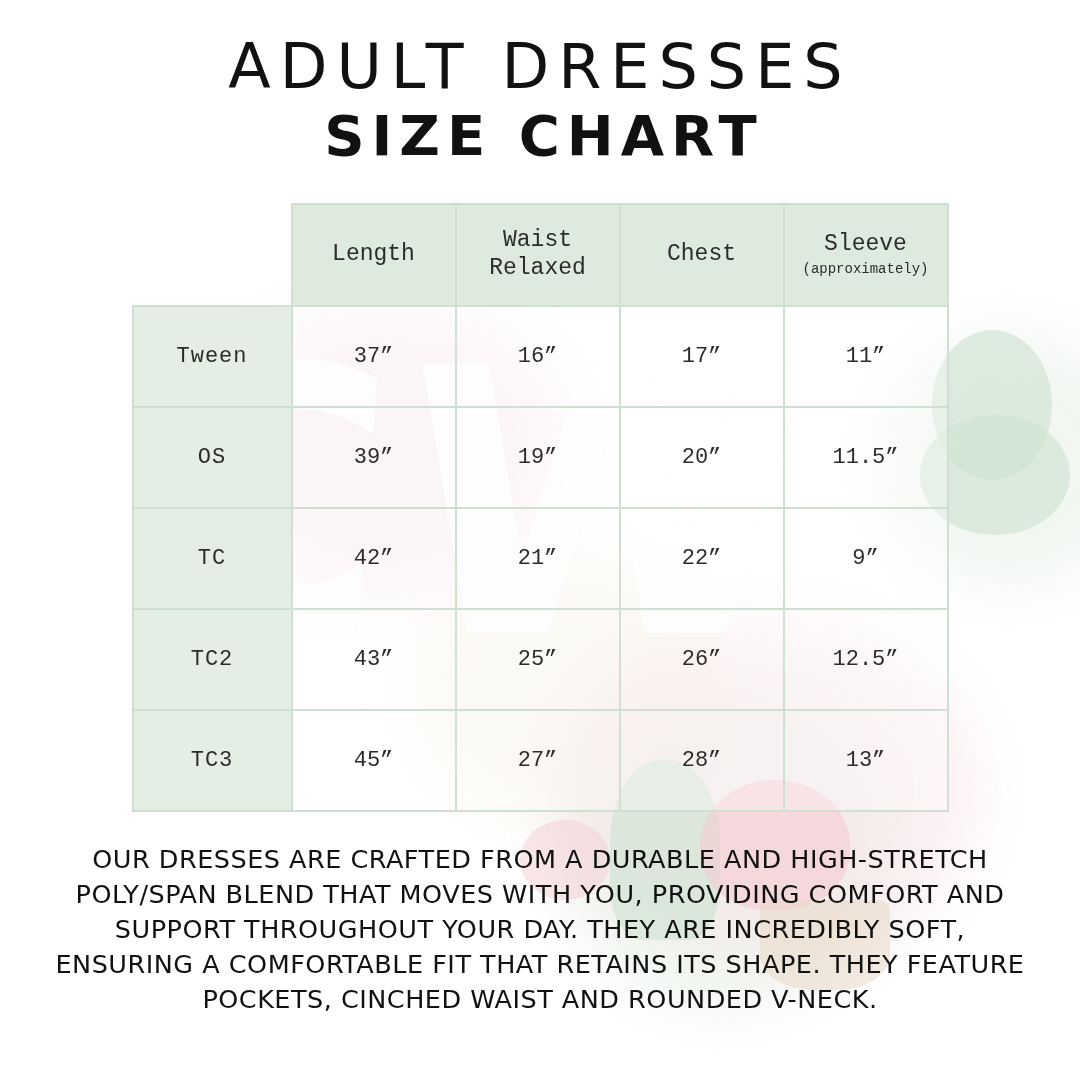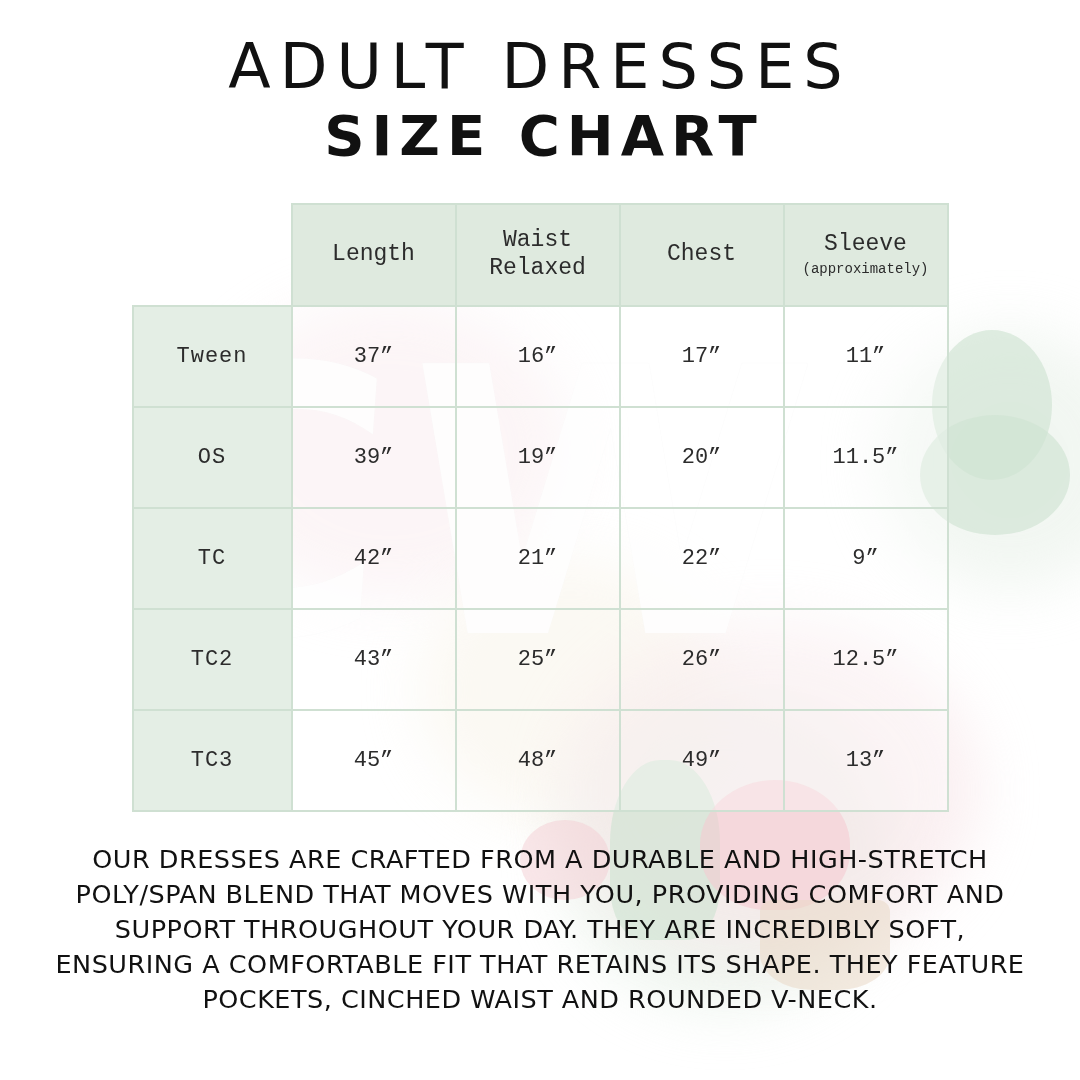--- a/index.html
+++ b/index.html
@@ -229,21 +229,21 @@
       <tr>
         <th class="row-head">TC2</th>
         <td>43”</td>
         <td>25”</td>
         <td>26”</td>
         <td>12.5”</td>
       </tr>
       <tr>
         <th class="row-head">TC3</th>
         <td>45”</td>
-        <td>48”</td>
-        <td>49”</td>
+        <td>27”</td>
+        <td>28”</td>
         <td>13”</td>
       </tr>
     </tbody>
   </table>
 </div>
 
 <div class="note">Our dresses are crafted from a durable and high-stretch poly/span blend that moves with you, providing comfort and support throughout your day. They are incredibly soft, ensuring a comfortable fit that retains its shape. They feature pockets, cinched waist and rounded v-neck.</div>
 
 </body></html>

